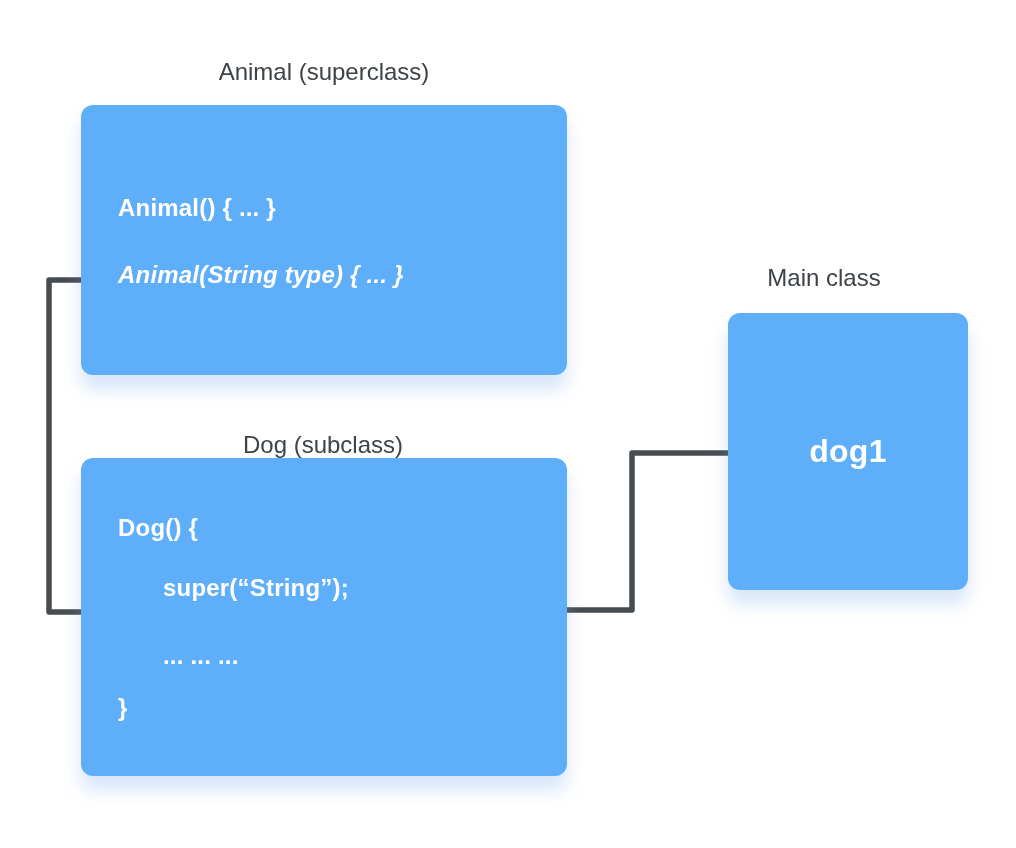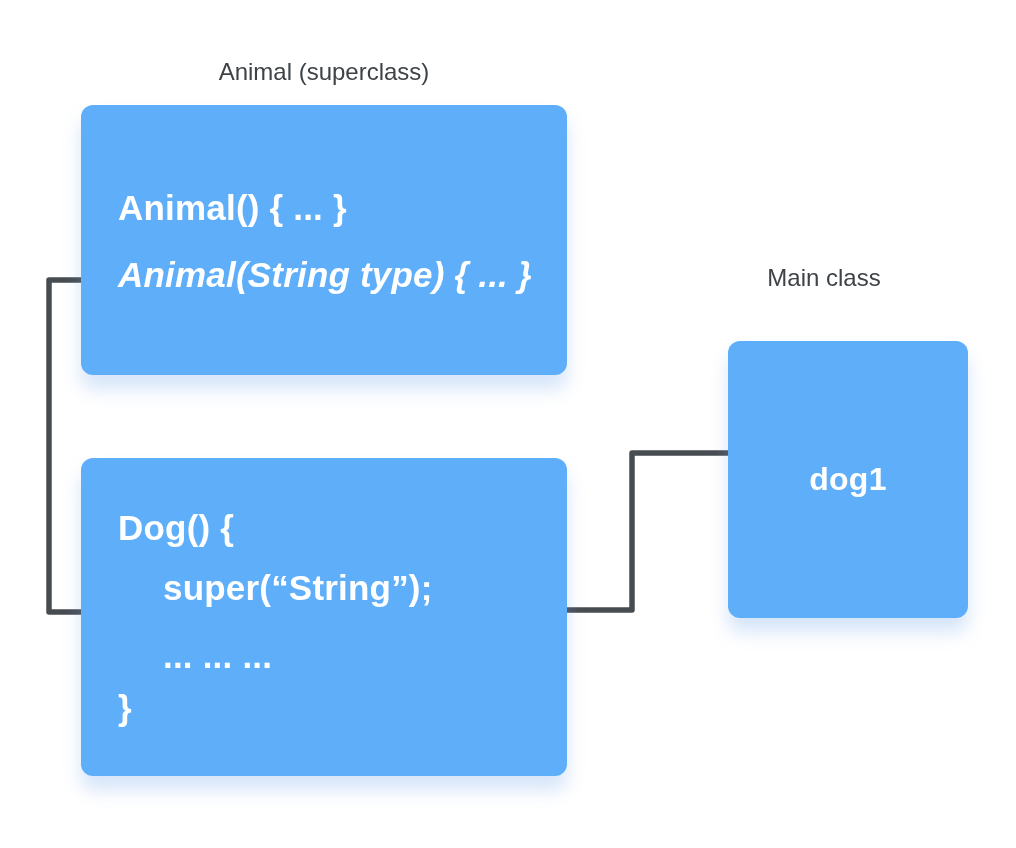--- a/index.html
+++ b/index.html
@@ -47,25 +47,25 @@
   }
   .class-box {
     position: absolute;
     background: var(--box-blue);
     border-radius: 12px;
     box-shadow: 0 14px 18px rgba(120, 170, 235, 0.30);
   }
   .box-animal { left: 81px; top: 105px; width: 486px; height: 270px; }
   .box-dog    { left: 81px; top: 458px; width: 486px; height: 318px; }
   .box-main   { left: 728px; top: 313px; width: 240px; height: 277px;
-                display: flex; align-items: center; justify-content: center; margin-top: 28px; }
+                display: flex; align-items: center; justify-content: center; }
   .code-line {
     position: absolute;
     transform: translateY(-50%);
-    font-size: 35px;
+    font-size: 24px;
     font-weight: 700;
     color: var(--code-text);
     white-space: nowrap;
     letter-spacing: 0.2px;
   }
   .box-animal .l1 { left: 37px; top: 103px; }
   .box-animal .l2 { left: 37px; top: 170px; font-style: italic; }
   .box-dog .l1 { left: 37px; top: 70px; }
   .box-dog .l2 { left: 82px; top: 130px; }
   .box-dog .l3 { left: 82px; top: 198px; }
@@ -93,20 +93,21 @@
     </g>
   </svg>
 
   <div class="class-label" style="left:324px; top:72px;">Animal (superclass)</div>
 
   <div class="class-box box-animal">
     <div class="code-line l1">Animal() { ... }</div>
     <div class="code-line l2">Animal(String type) { ... }</div>
   </div>
 
+  <div class="class-label" style="left:323px; top:445px;">Dog (subclass)</div>
 
   <div class="class-box box-dog">
     <div class="code-line l1">Dog() {</div>
     <div class="code-line l2">super(“String”);</div>
     <div class="code-line l3">... ... ...</div>
     <div class="code-line l4">}</div>
   </div>
 
   <div class="class-label" style="left:824px; top:278px;">Main class</div>
 

